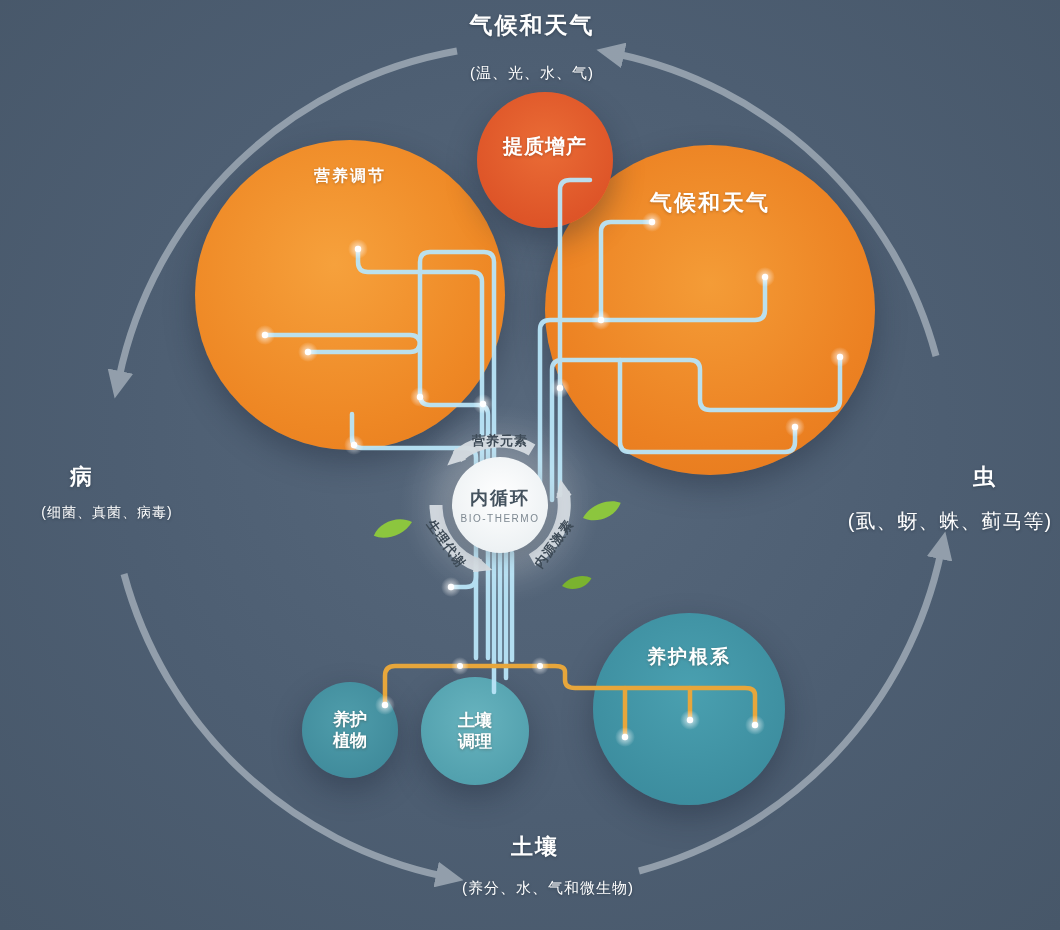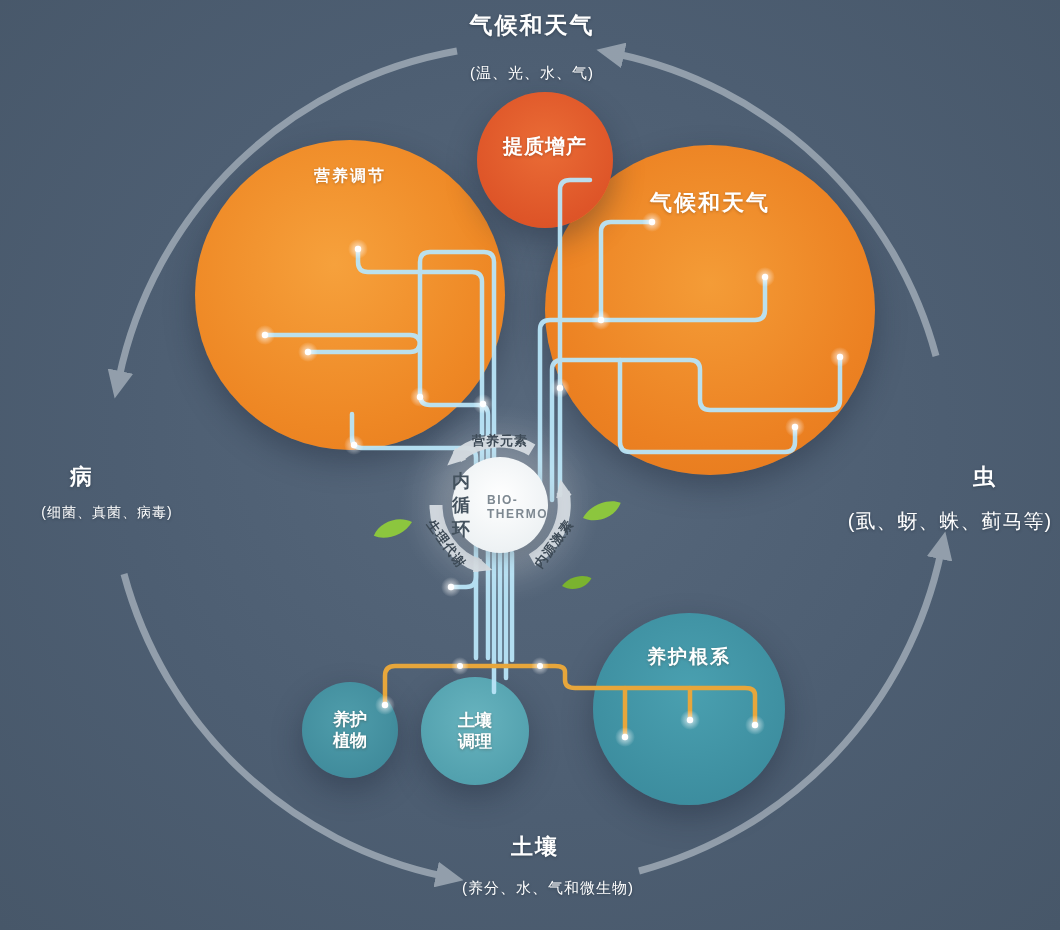--- a/index.html
+++ b/index.html
@@ -45,23 +45,23 @@
      background:radial-gradient(circle at 50% 40%, #67b3be 0%, #4b9aa8 100%);}
   #b-soil .bubble-label{font-size:17px;}
   #b-root{left:593px;top:613px;width:192px;height:192px;
      background:radial-gradient(circle at 50% 40%, #4aa0b0 0%, #388799 100%);}
   #b-root .bubble-label{margin-top:32px;font-size:19px;letter-spacing:2px;}
 
   
   .center-circle{position:absolute;left:452px;top:457px;width:96px;height:96px;border-radius:50%;
      background:radial-gradient(circle at 50% 42%, #ffffff 0%, #eef2f4 70%, #e3e8ec 100%);
      box-shadow:0 0 46px rgba(255,255,255,.40), 0 5px 16px rgba(15,25,40,.30);
-     display:flex;align-items:center;justify-content:center;}
+     display:flex;flex-direction:column;align-items:center;justify-content:center;}
   .center-title{color:#44525e;font-weight:bold;font-size:18px;letter-spacing:2px;}
-  .center-sub{color:#7d8891;font-weight:bold;font-size:12px;letter-spacing:1.5px;margin-top:3px;}
+  .center-sub{color:#7d8891;font-weight:normal;font-size:10px;letter-spacing:1.5px;margin-top:3px;}
   .ring-label{position:absolute;color:#3d4a56;font-weight:bold;font-size:13px;
               white-space:nowrap;letter-spacing:1px;}
   #ring-top{left:500px;top:441px;transform:translate(-50%,-50%);}
   #ring-ll{left:446px;top:544px;transform:translate(-50%,-50%) rotate(54deg);}
   #ring-lr{left:554px;top:544px;transform:translate(-50%,-50%) rotate(-54deg);}
 </style>
 </head>
 <body>
 
 <div class="stage">

